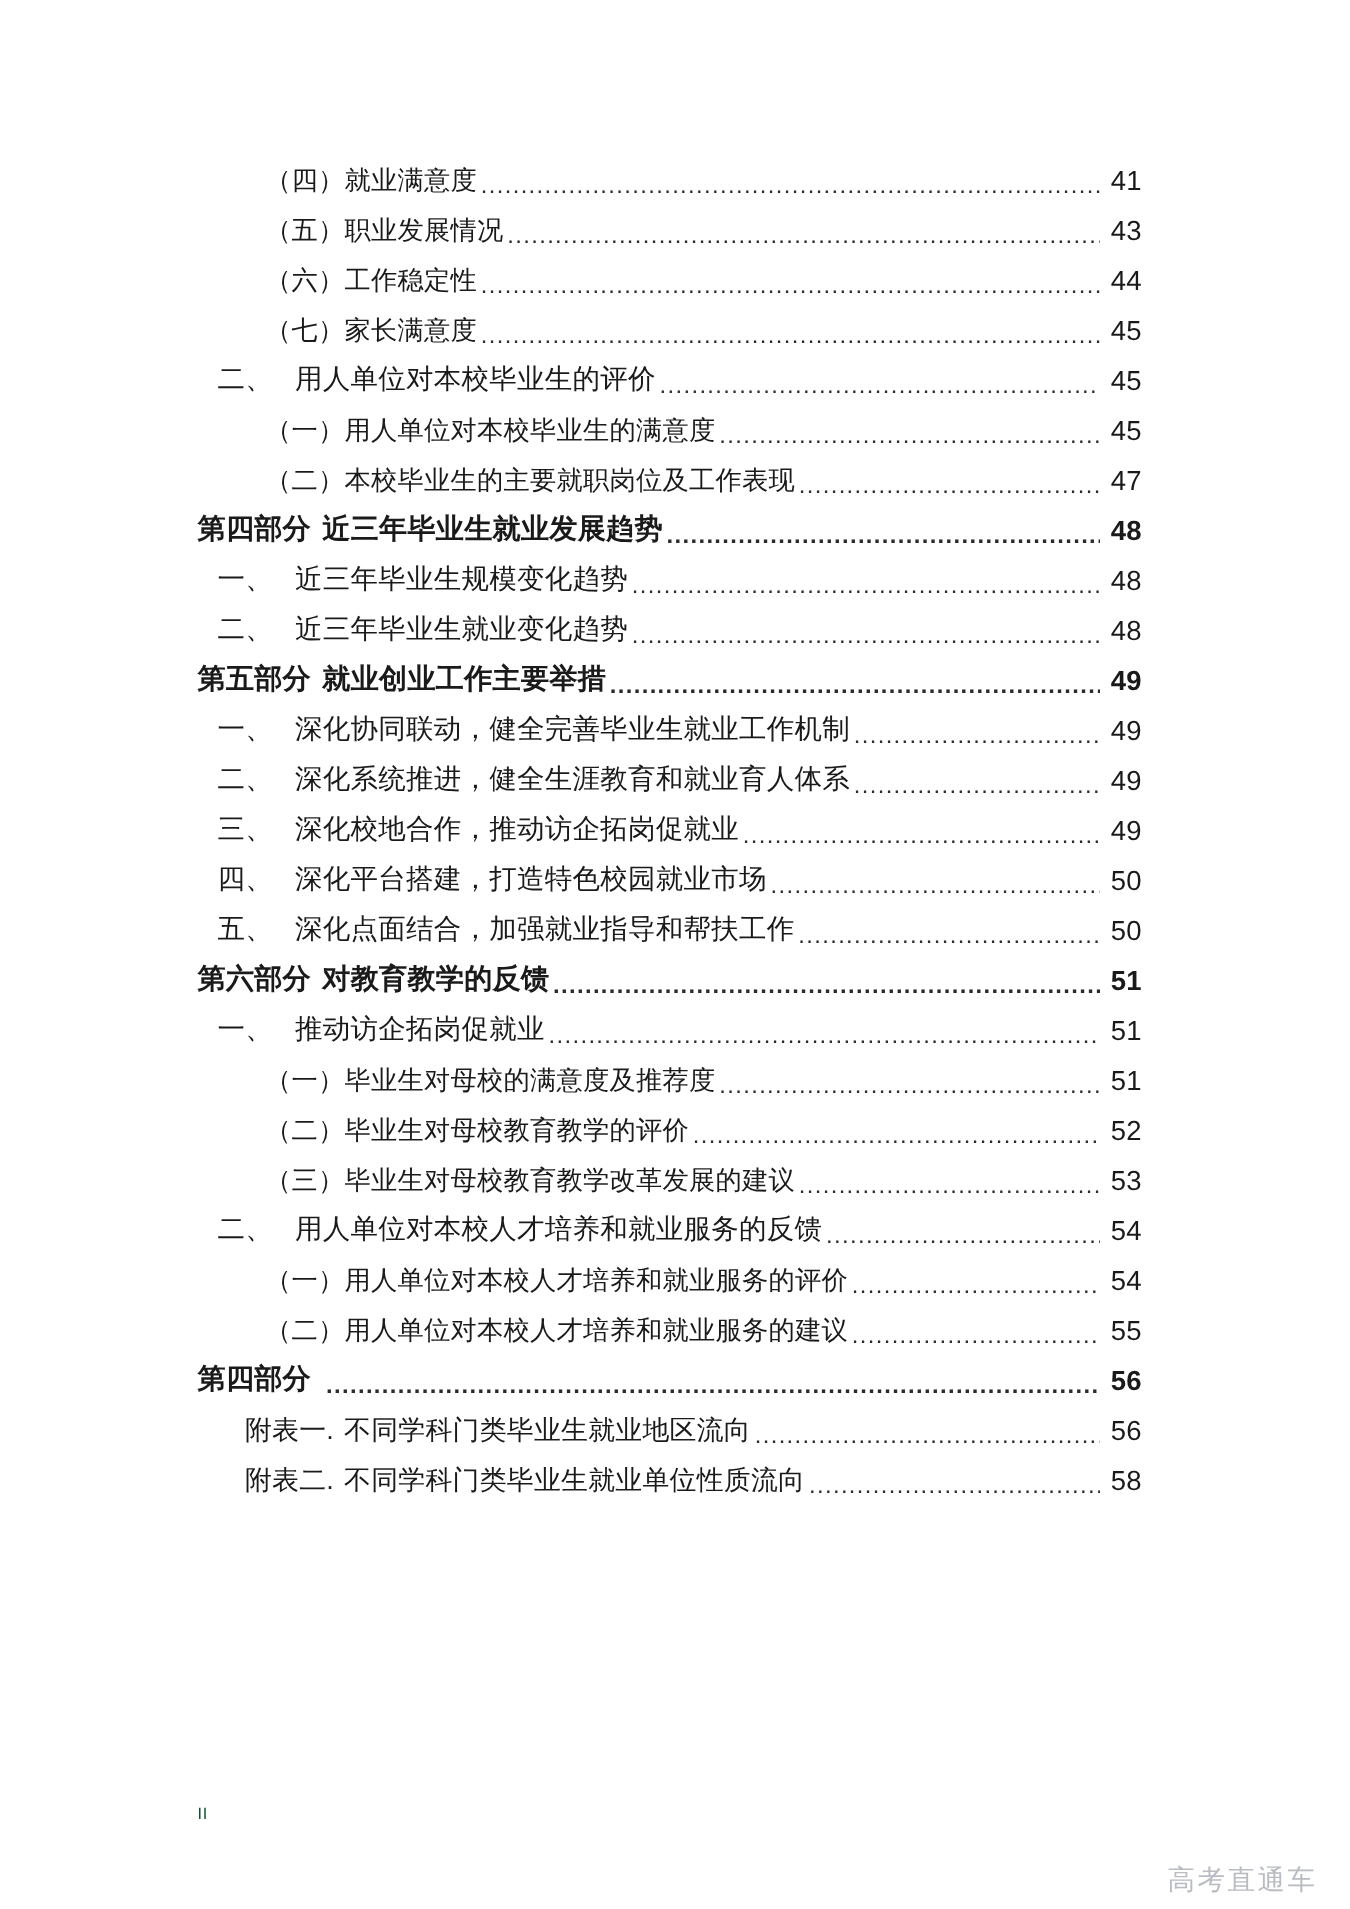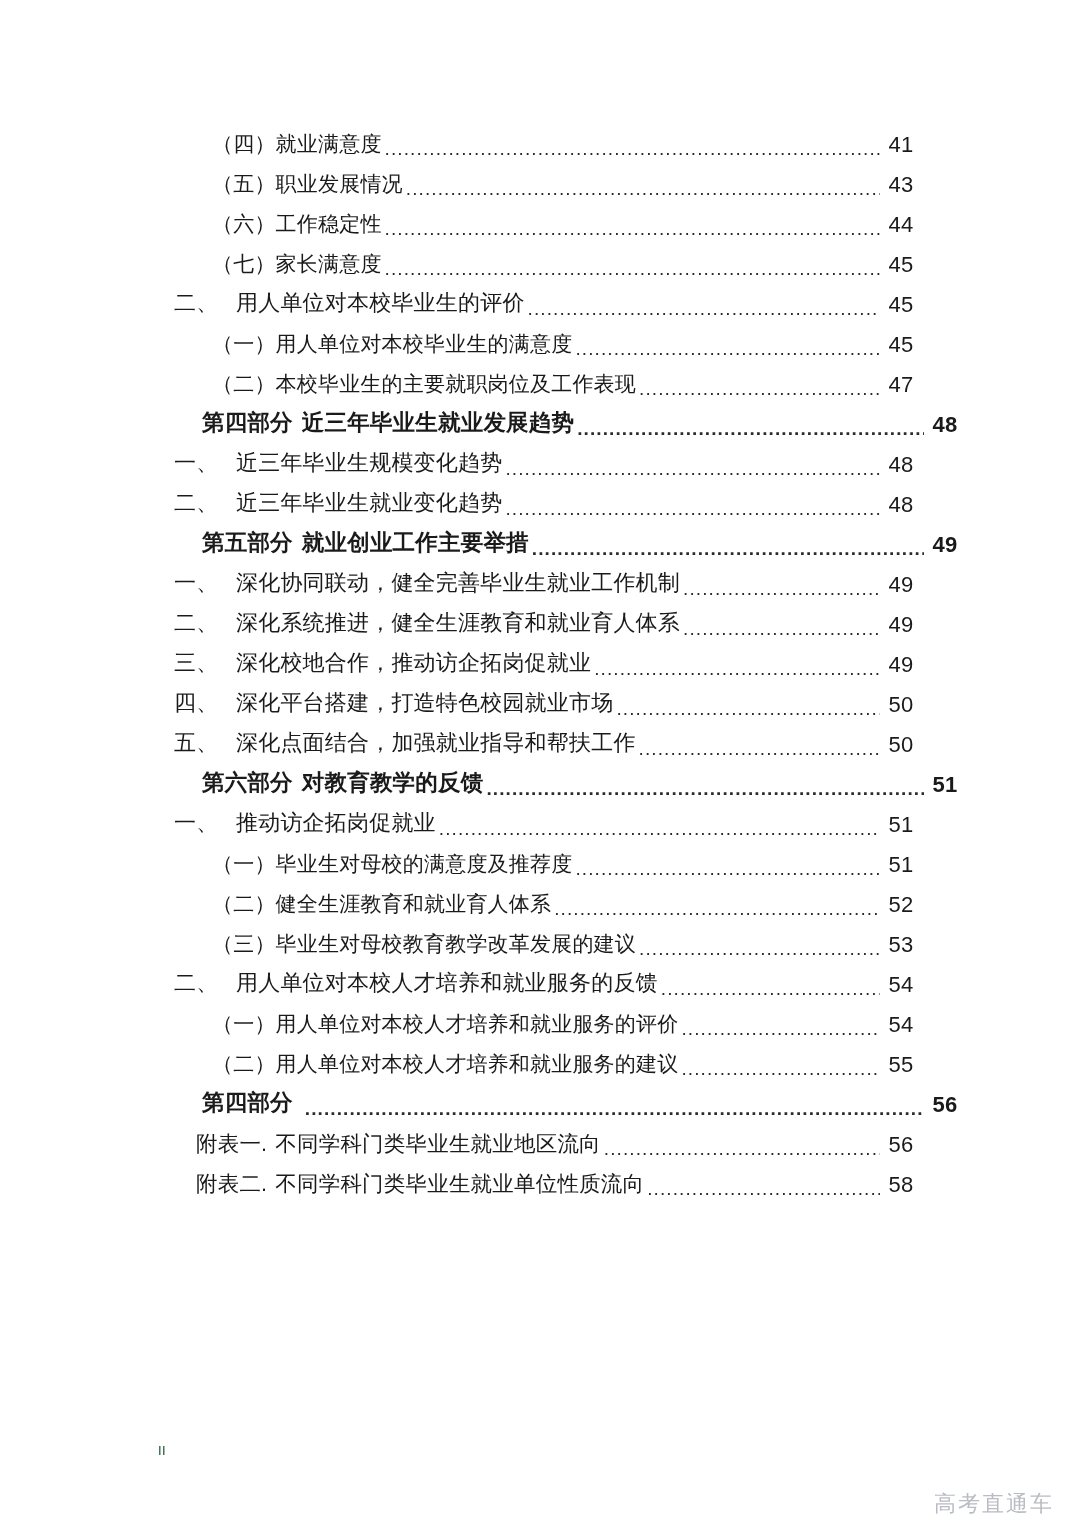--- a/index.html
+++ b/index.html
@@ -64,21 +64,20 @@
     padding-left: 2px;
     font-size: 22px;
   }
 
   
   .lvl1 {
     padding-left: 0px;
     font-size: 22.5px;
     font-weight: bold;
     letter-spacing: 0.2px;
-    margin-left: 44px;
   }
   .lvl1 .num-col { min-width: 0; padding-right: 9px; }
   .lvl1 .pagenum { font-weight: bold; }
 
   
   .lvl2 {
     padding-left: 16px;
     font-size: 22px;
     letter-spacing: 0.2px;
   }
@@ -233,21 +232,21 @@
         <span class="pagenum">51</span>
       </div>
       <div class="toc-row lvl3">
         <span class="num-col">（一）</span>
         <span class="title-col">毕业生对母校的满意度及推荐度</span>
         <span class="leader"></span>
         <span class="pagenum">51</span>
       </div>
       <div class="toc-row lvl3">
         <span class="num-col">（二）</span>
-        <span class="title-col">健全生涯教育和就业育人体系</span>
+        <span class="title-col">毕业生对母校教育教学的评价</span>
         <span class="leader"></span>
         <span class="pagenum">52</span>
       </div>
       <div class="toc-row lvl3">
         <span class="num-col">（三）</span>
         <span class="title-col">毕业生对母校教育教学改革发展的建议</span>
         <span class="leader"></span>
         <span class="pagenum">53</span>
       </div>
       <div class="toc-row lvl2">

